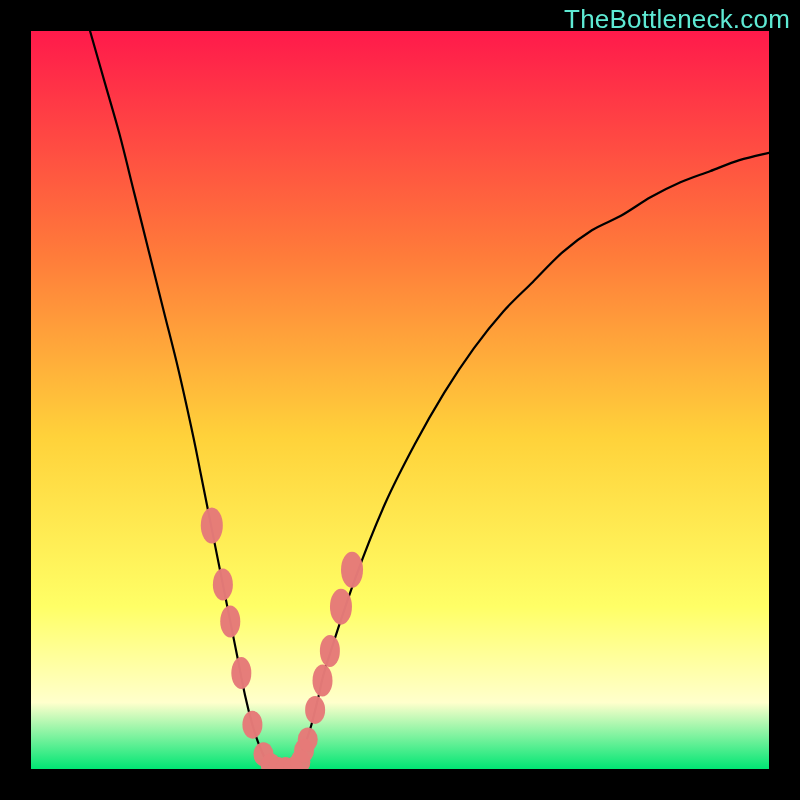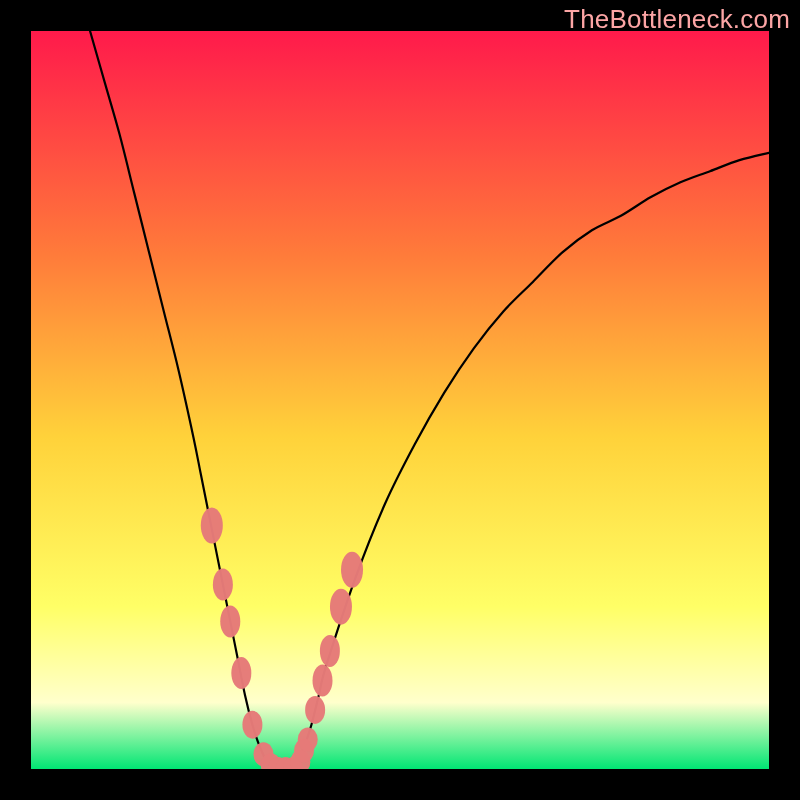--- a/index.html
+++ b/index.html
@@ -7,21 +7,21 @@
   .frame {
     position: relative;
     width: 800px;
     height: 800px;
     background: #000;
   }
   .watermark {
     position: absolute;
     top: 4px;
     right: 10px;
-    color: #fca5a5;
+    color: #5eead4;
     font-family: Arial, Helvetica, sans-serif;
     font-size: 26px;
     font-weight: 400;
     letter-spacing: 0.2px;
     z-index: 5;
   }
   .plot {
     position: absolute;
     left: 31px;
     top: 31px;

